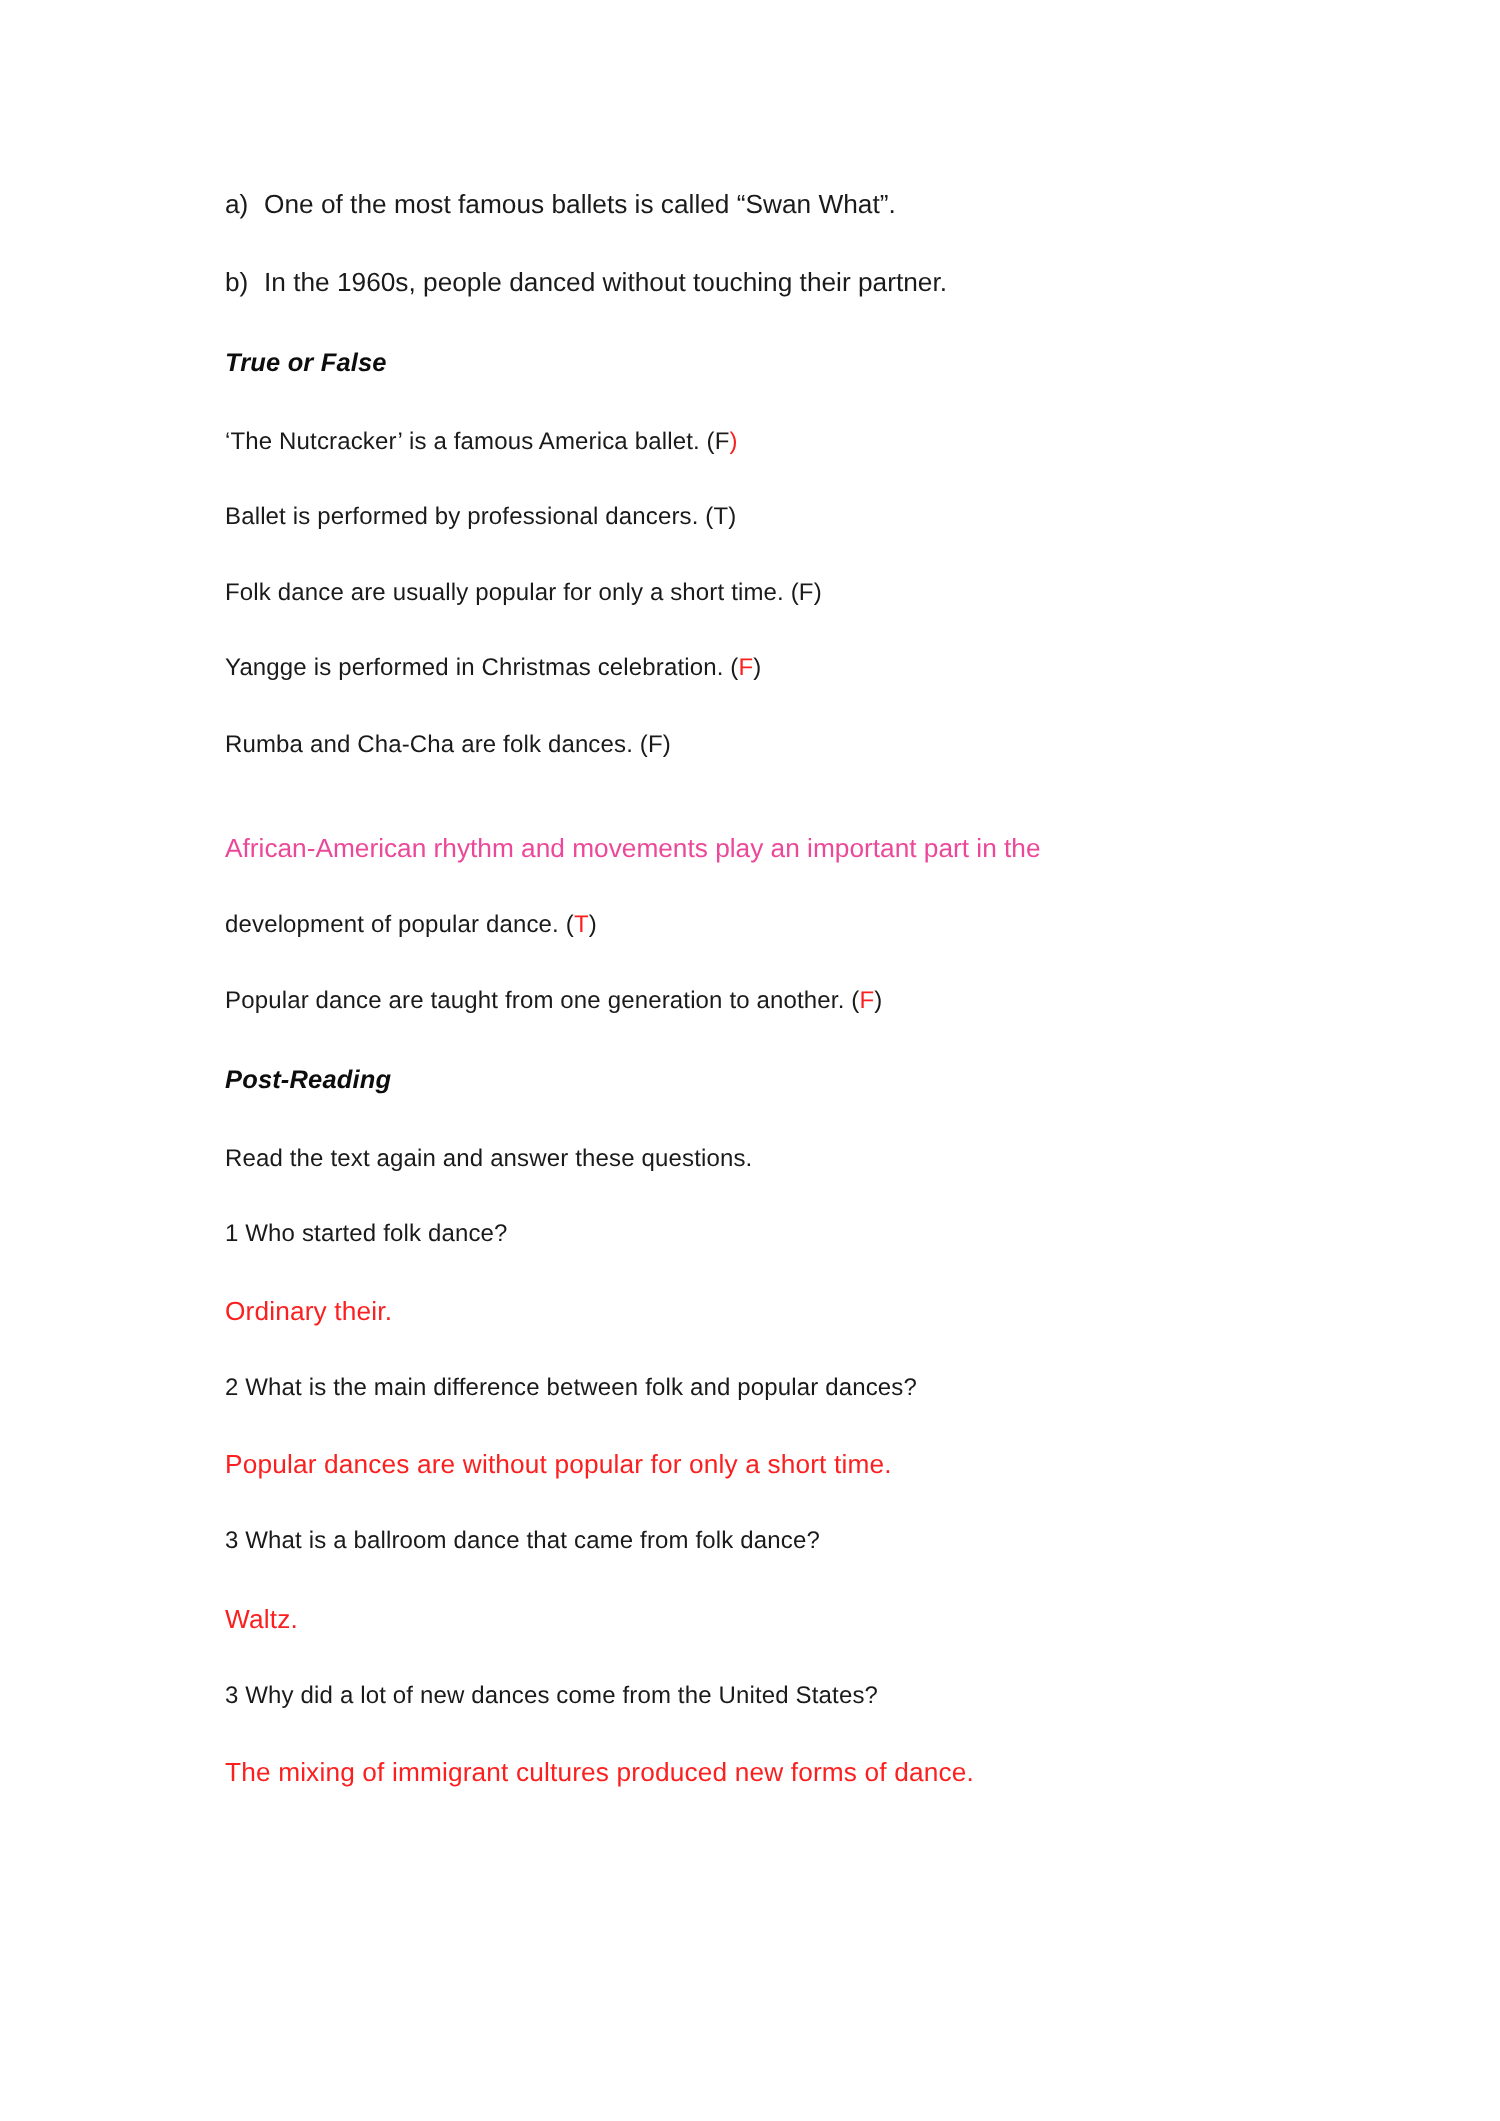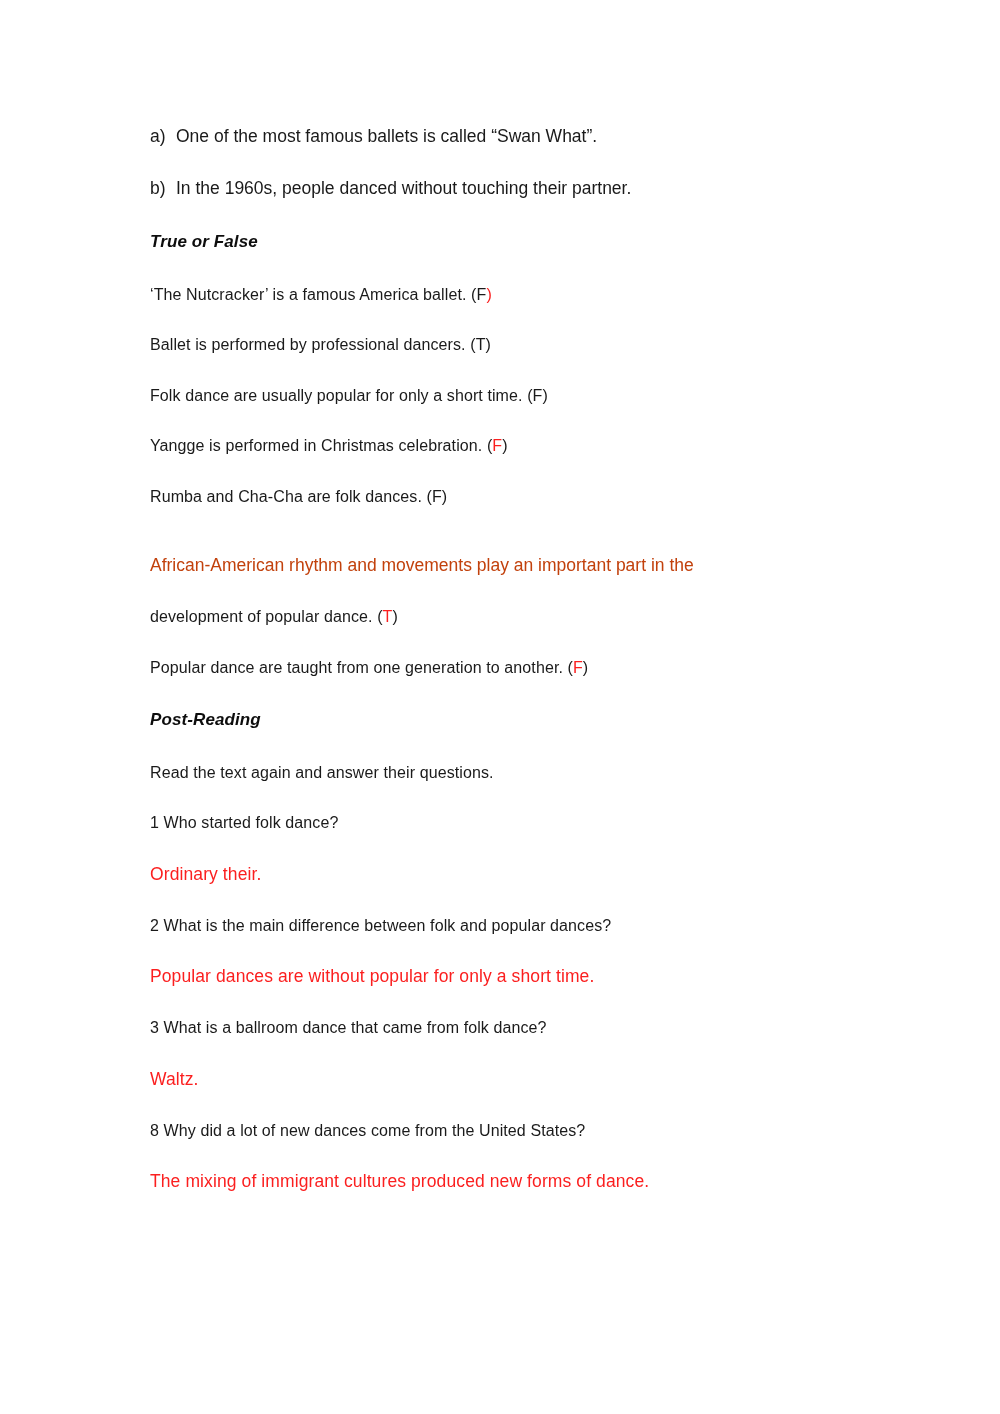--- a/index.html
+++ b/index.html
@@ -67,21 +67,21 @@
     flex: 1 1 auto;
   }
 
   
   .justified {
     text-align: justify;
     text-align-last: left;
     line-height: 52px;
     margin: 0 0 18px 0;
     font-size: 17.5px;
-    color: #c2410c;
+    color: #ec4899;
     width: 700px;
   }
 
   .red { color: #fb1f1f; }
   .black { color: #1a1a1a; }
 
   .ans-red {
     color: #fb1f1f;
     font-size: 17.5px;
     line-height: 1.0;
@@ -118,28 +118,28 @@
 
     <p class="para">Rumba and Cha-Cha are folk dances. (F)</p>
 
     <p class="justified"><span>African-American rhythm and movements play an important part in the</span></p>
     <p class="para"><span class="black">development of popular dance. (</span><span class="red">T</span><span class="black">)</span></p>
 
     <p class="para"><span class="black">Popular dance are taught from one generation to another. (</span><span class="red">F</span><span class="black">)</span></p>
 
     <p class="heading">Post-Reading</p>
 
-    <p class="para">Read the text again and answer their questions.</p>
+    <p class="para">Read the text again and answer these questions.</p>
 
     <p class="para">1 Who started folk dance?</p>
     <p class="ans-red">Ordinary their.</p>
 
     <p class="para">2 What is the main difference between folk and popular dances?</p>
     <p class="ans-red">Popular dances are without popular for only a short time.</p>
 
     <p class="para">3 What is a ballroom dance that came from folk dance?</p>
     <p class="ans-red">Waltz.</p>
 
-    <p class="para">8 Why did a lot of new dances come from the United States?</p>
+    <p class="para">3 Why did a lot of new dances come from the United States?</p>
     <p class="ans-red">The mixing of immigrant cultures produced new forms of dance.</p>
 
   </div>
 </div>
 
 </body></html>

